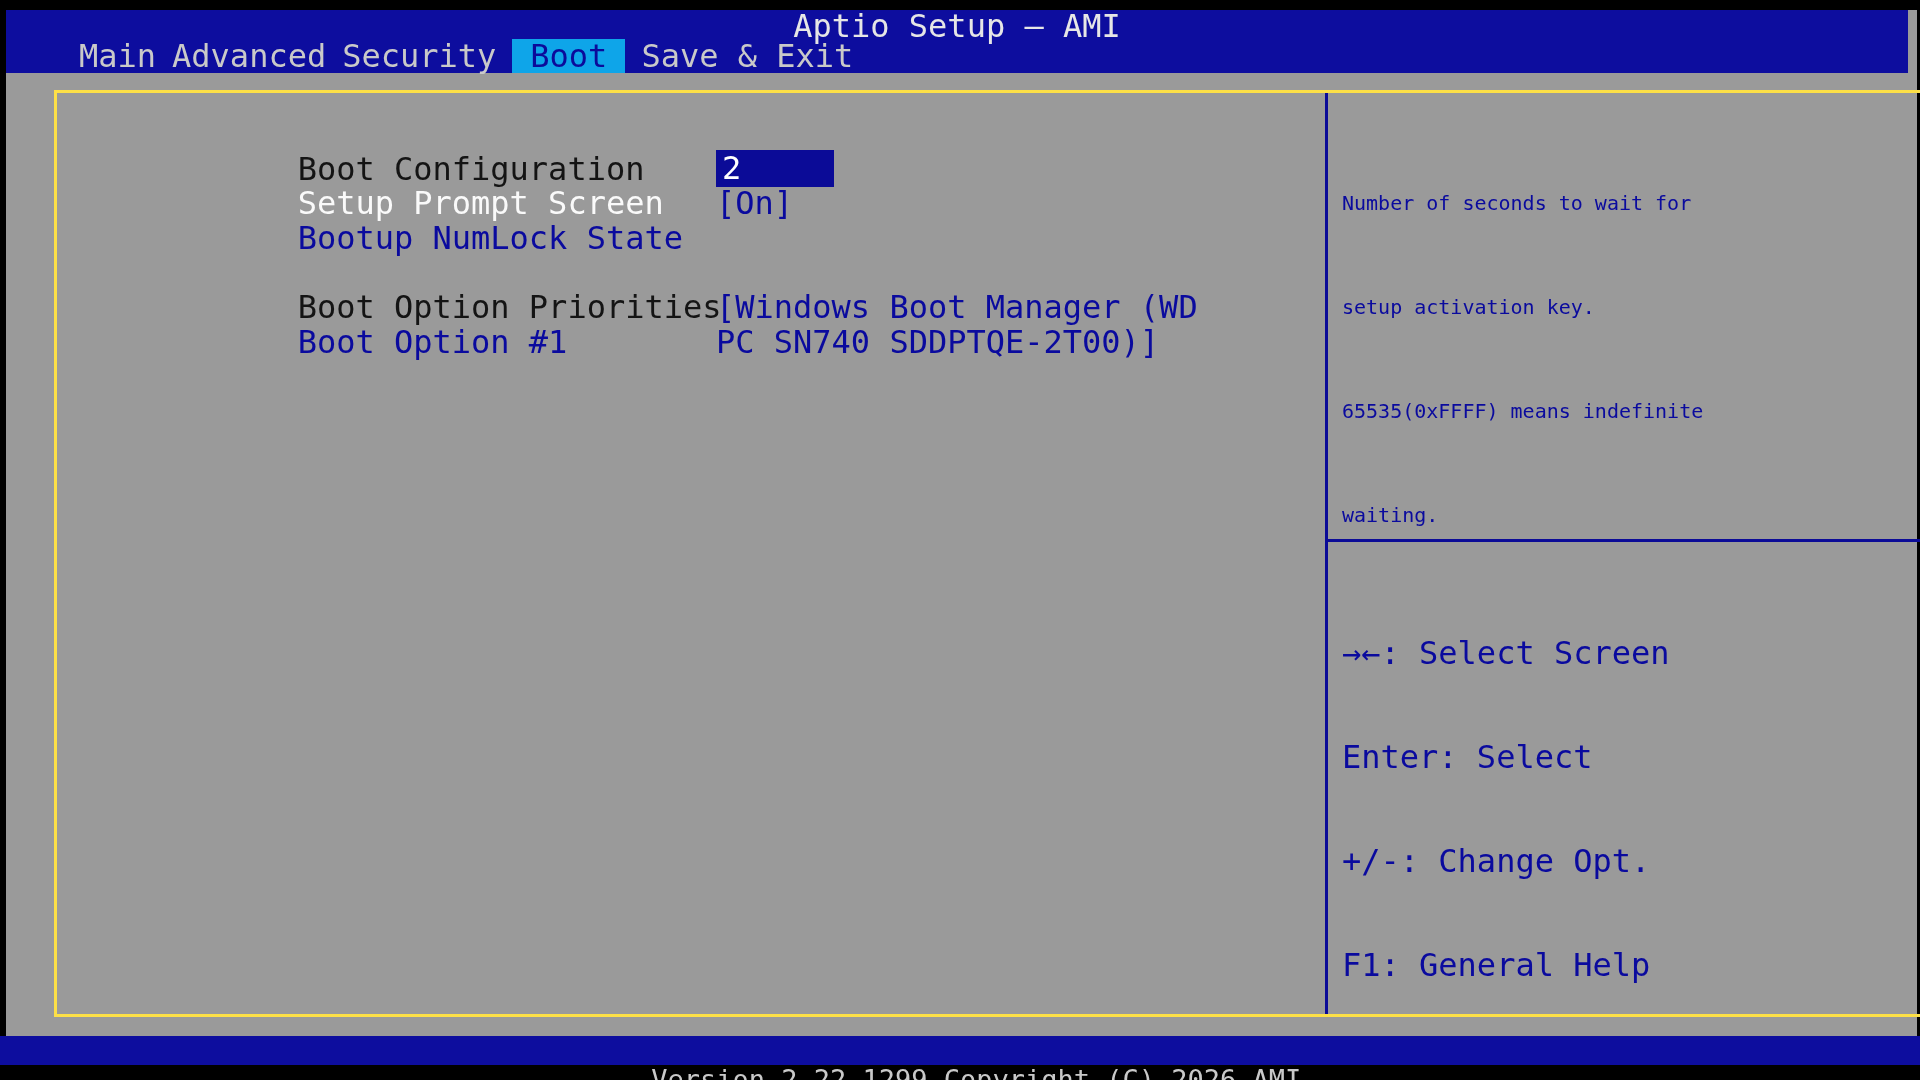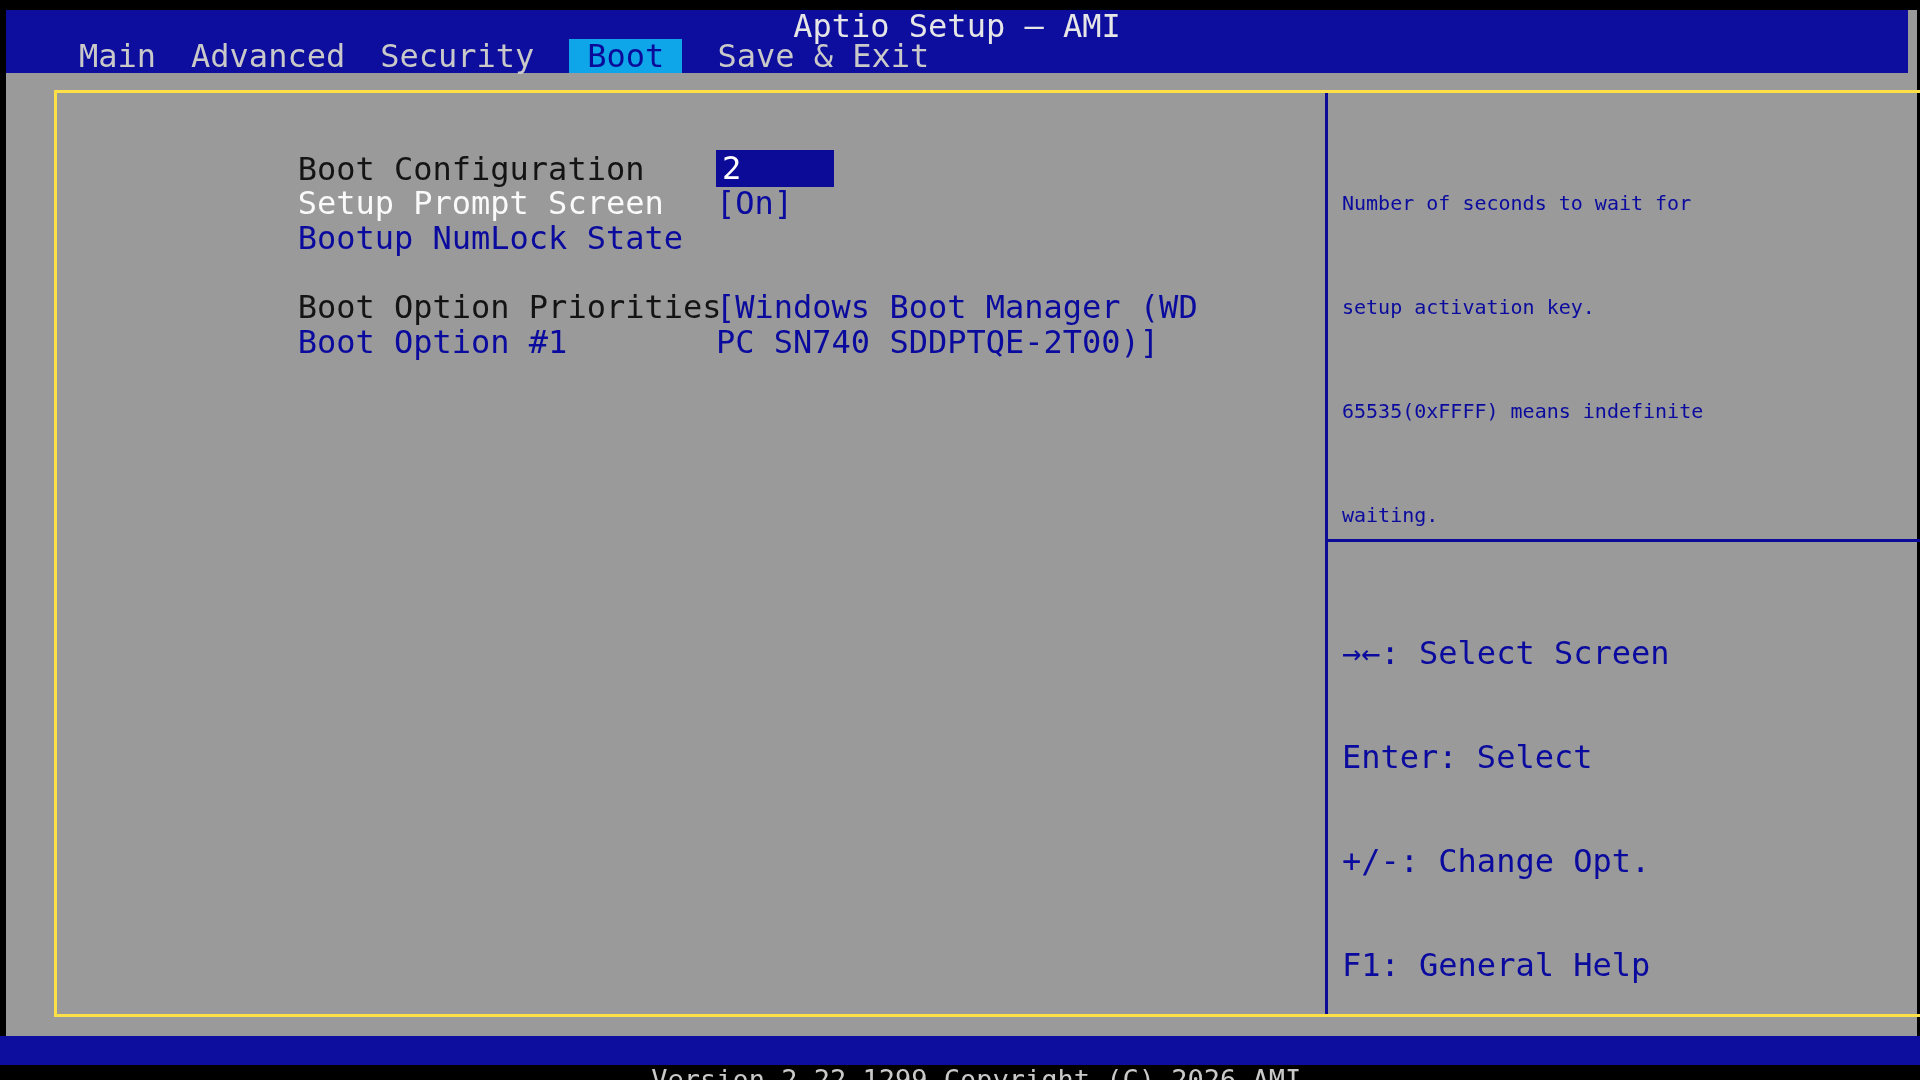--- a/index.html
+++ b/index.html
@@ -18,21 +18,21 @@
     position:absolute;left:0;top:0;right:9px;height:63px;
     background:#0d0d9e;
   }
   .title{
     position:absolute;top:1px;left:0;width:100%;
     text-align:center;color:#e6e6e6;font-size:32px;line-height:30px;
     white-space:pre;
   }
   .tabs{
     position:absolute;left:73px;bottom:0;height:34px;
-    display:flex;gap:35px;align-items:stretch;
+    display:flex;gap:16px;align-items:stretch;
     color:#c9c9c9;font-size:32px;
   }
   .tab{line-height:34px;white-space:pre;}
   .tab.active{
     background:#0ea5e9;color:#0b0b9a;padding:0 18px;
   }
   
   .panels{
     position:absolute;left:4px;top:80px;width:1898px;height:927px;
     border:3px solid #fde047;box-sizing:border-box;margin-left:44px;

